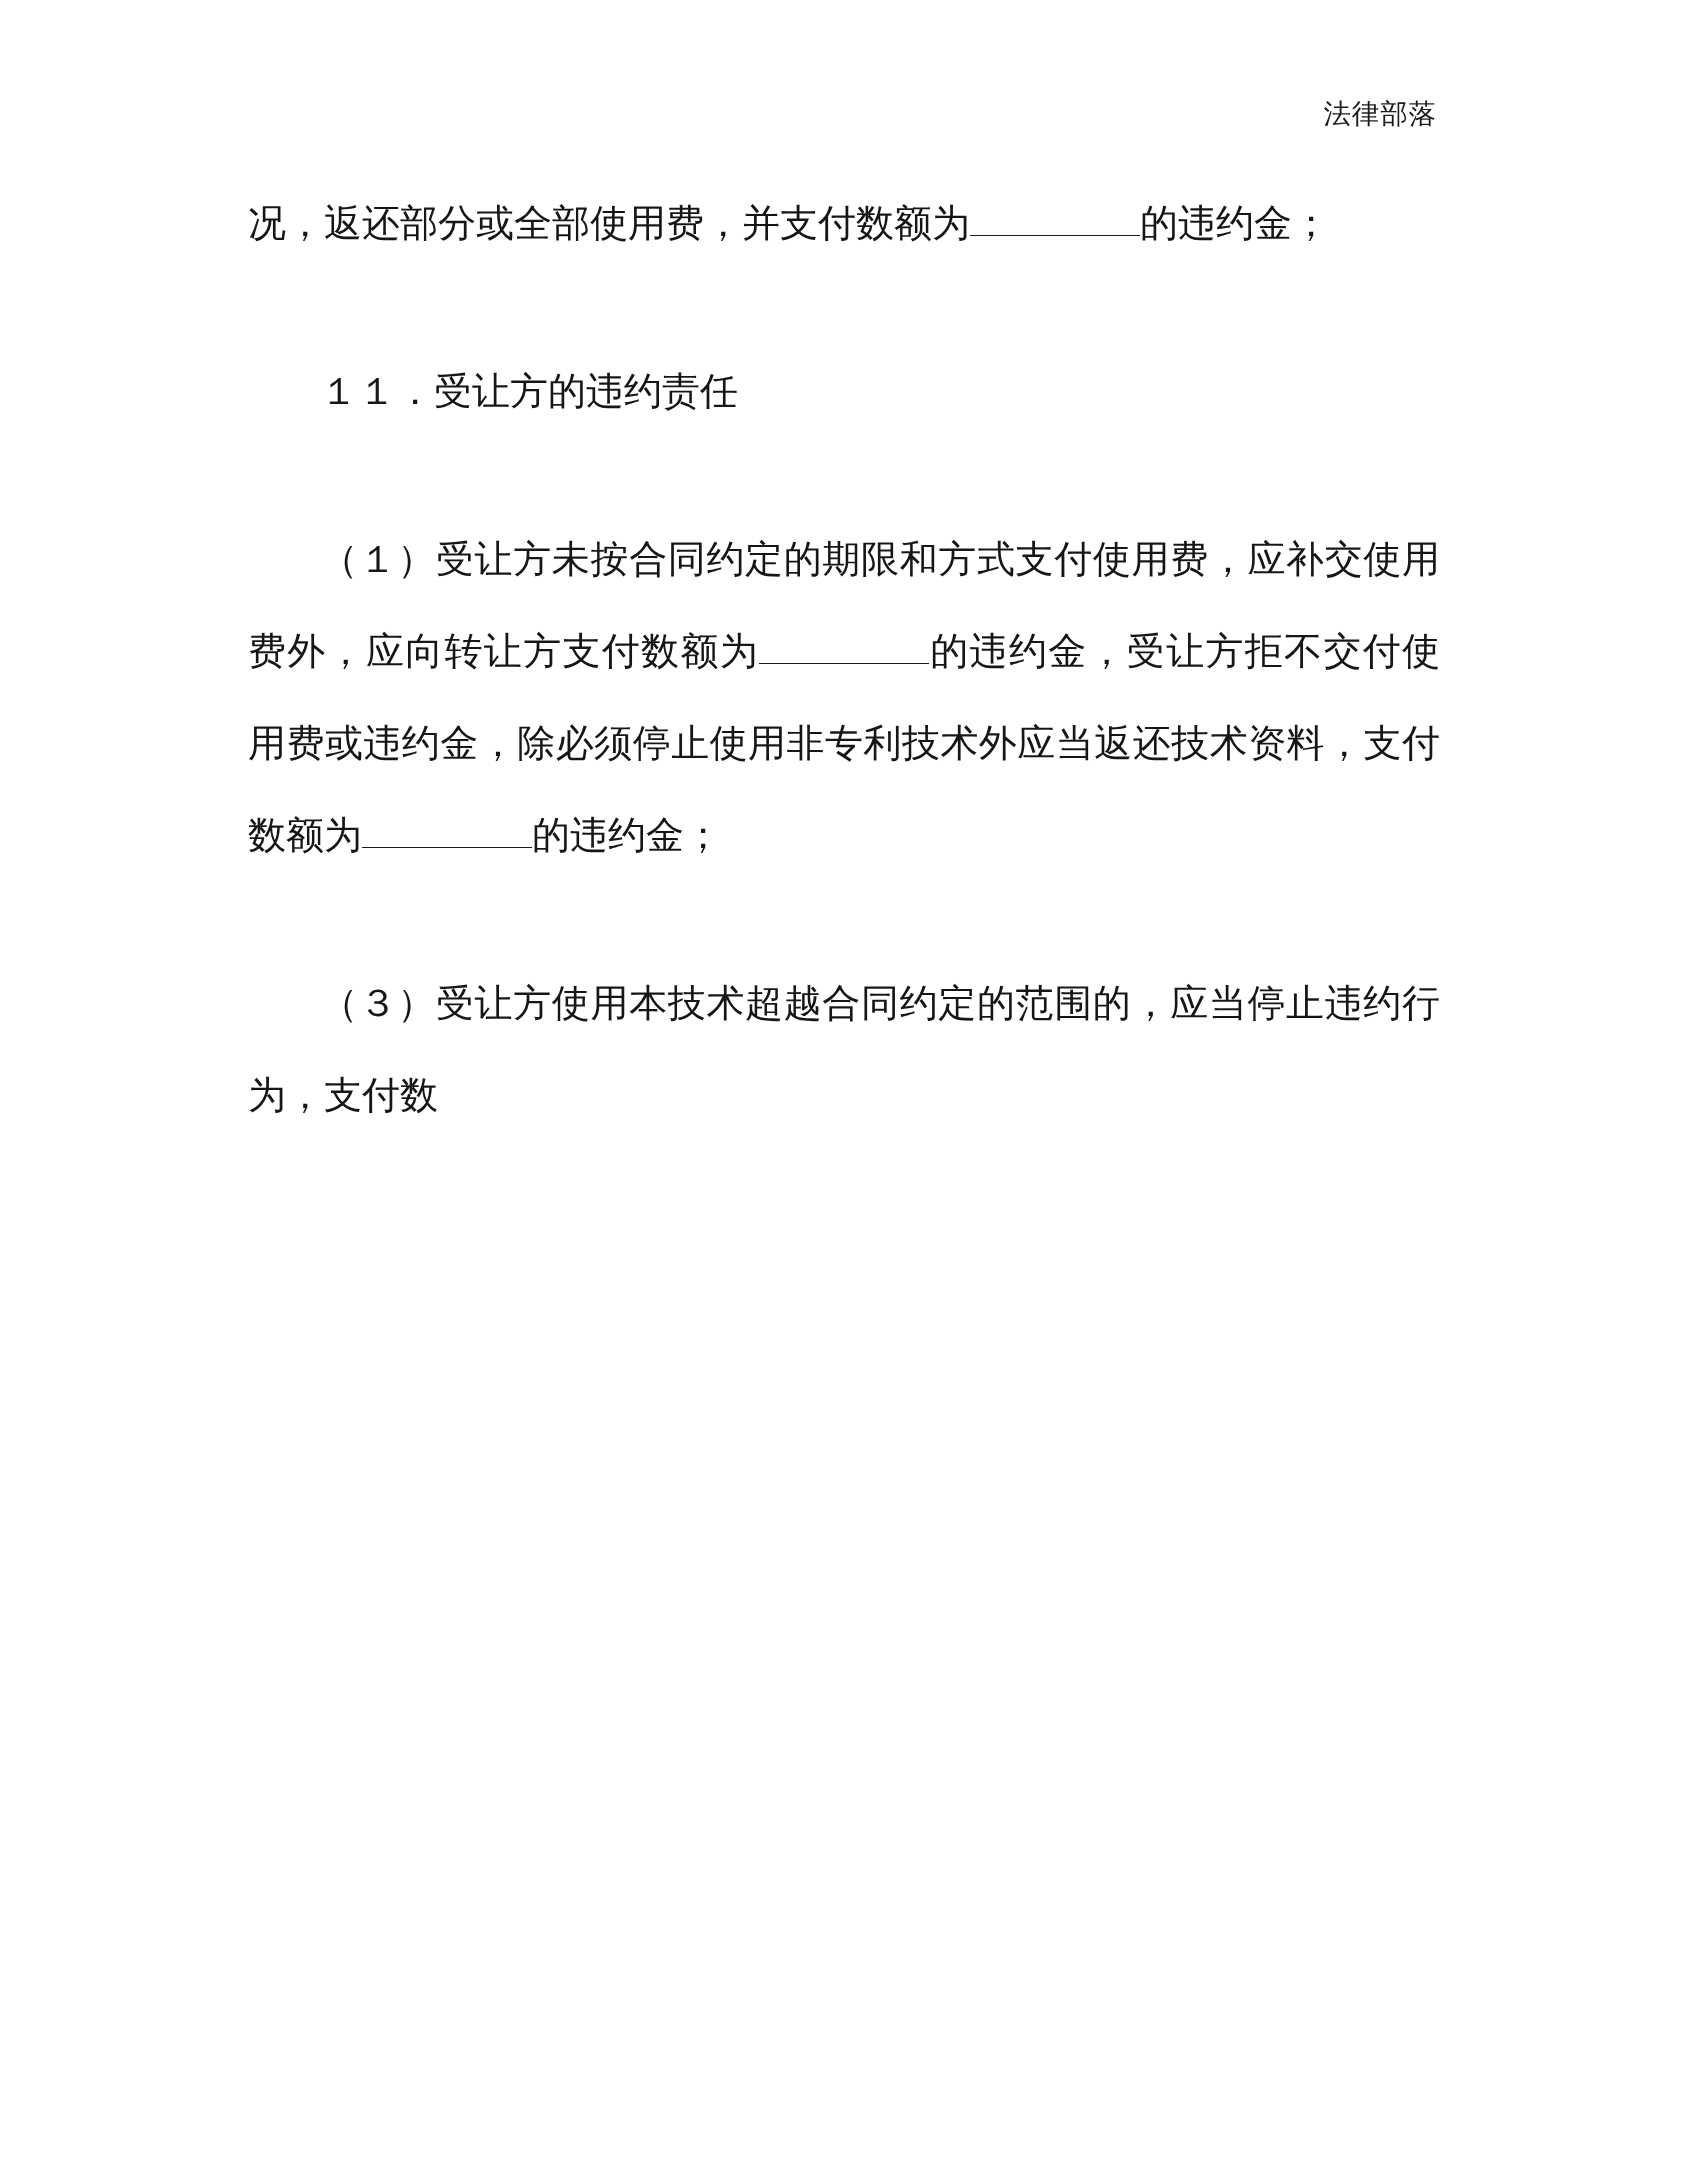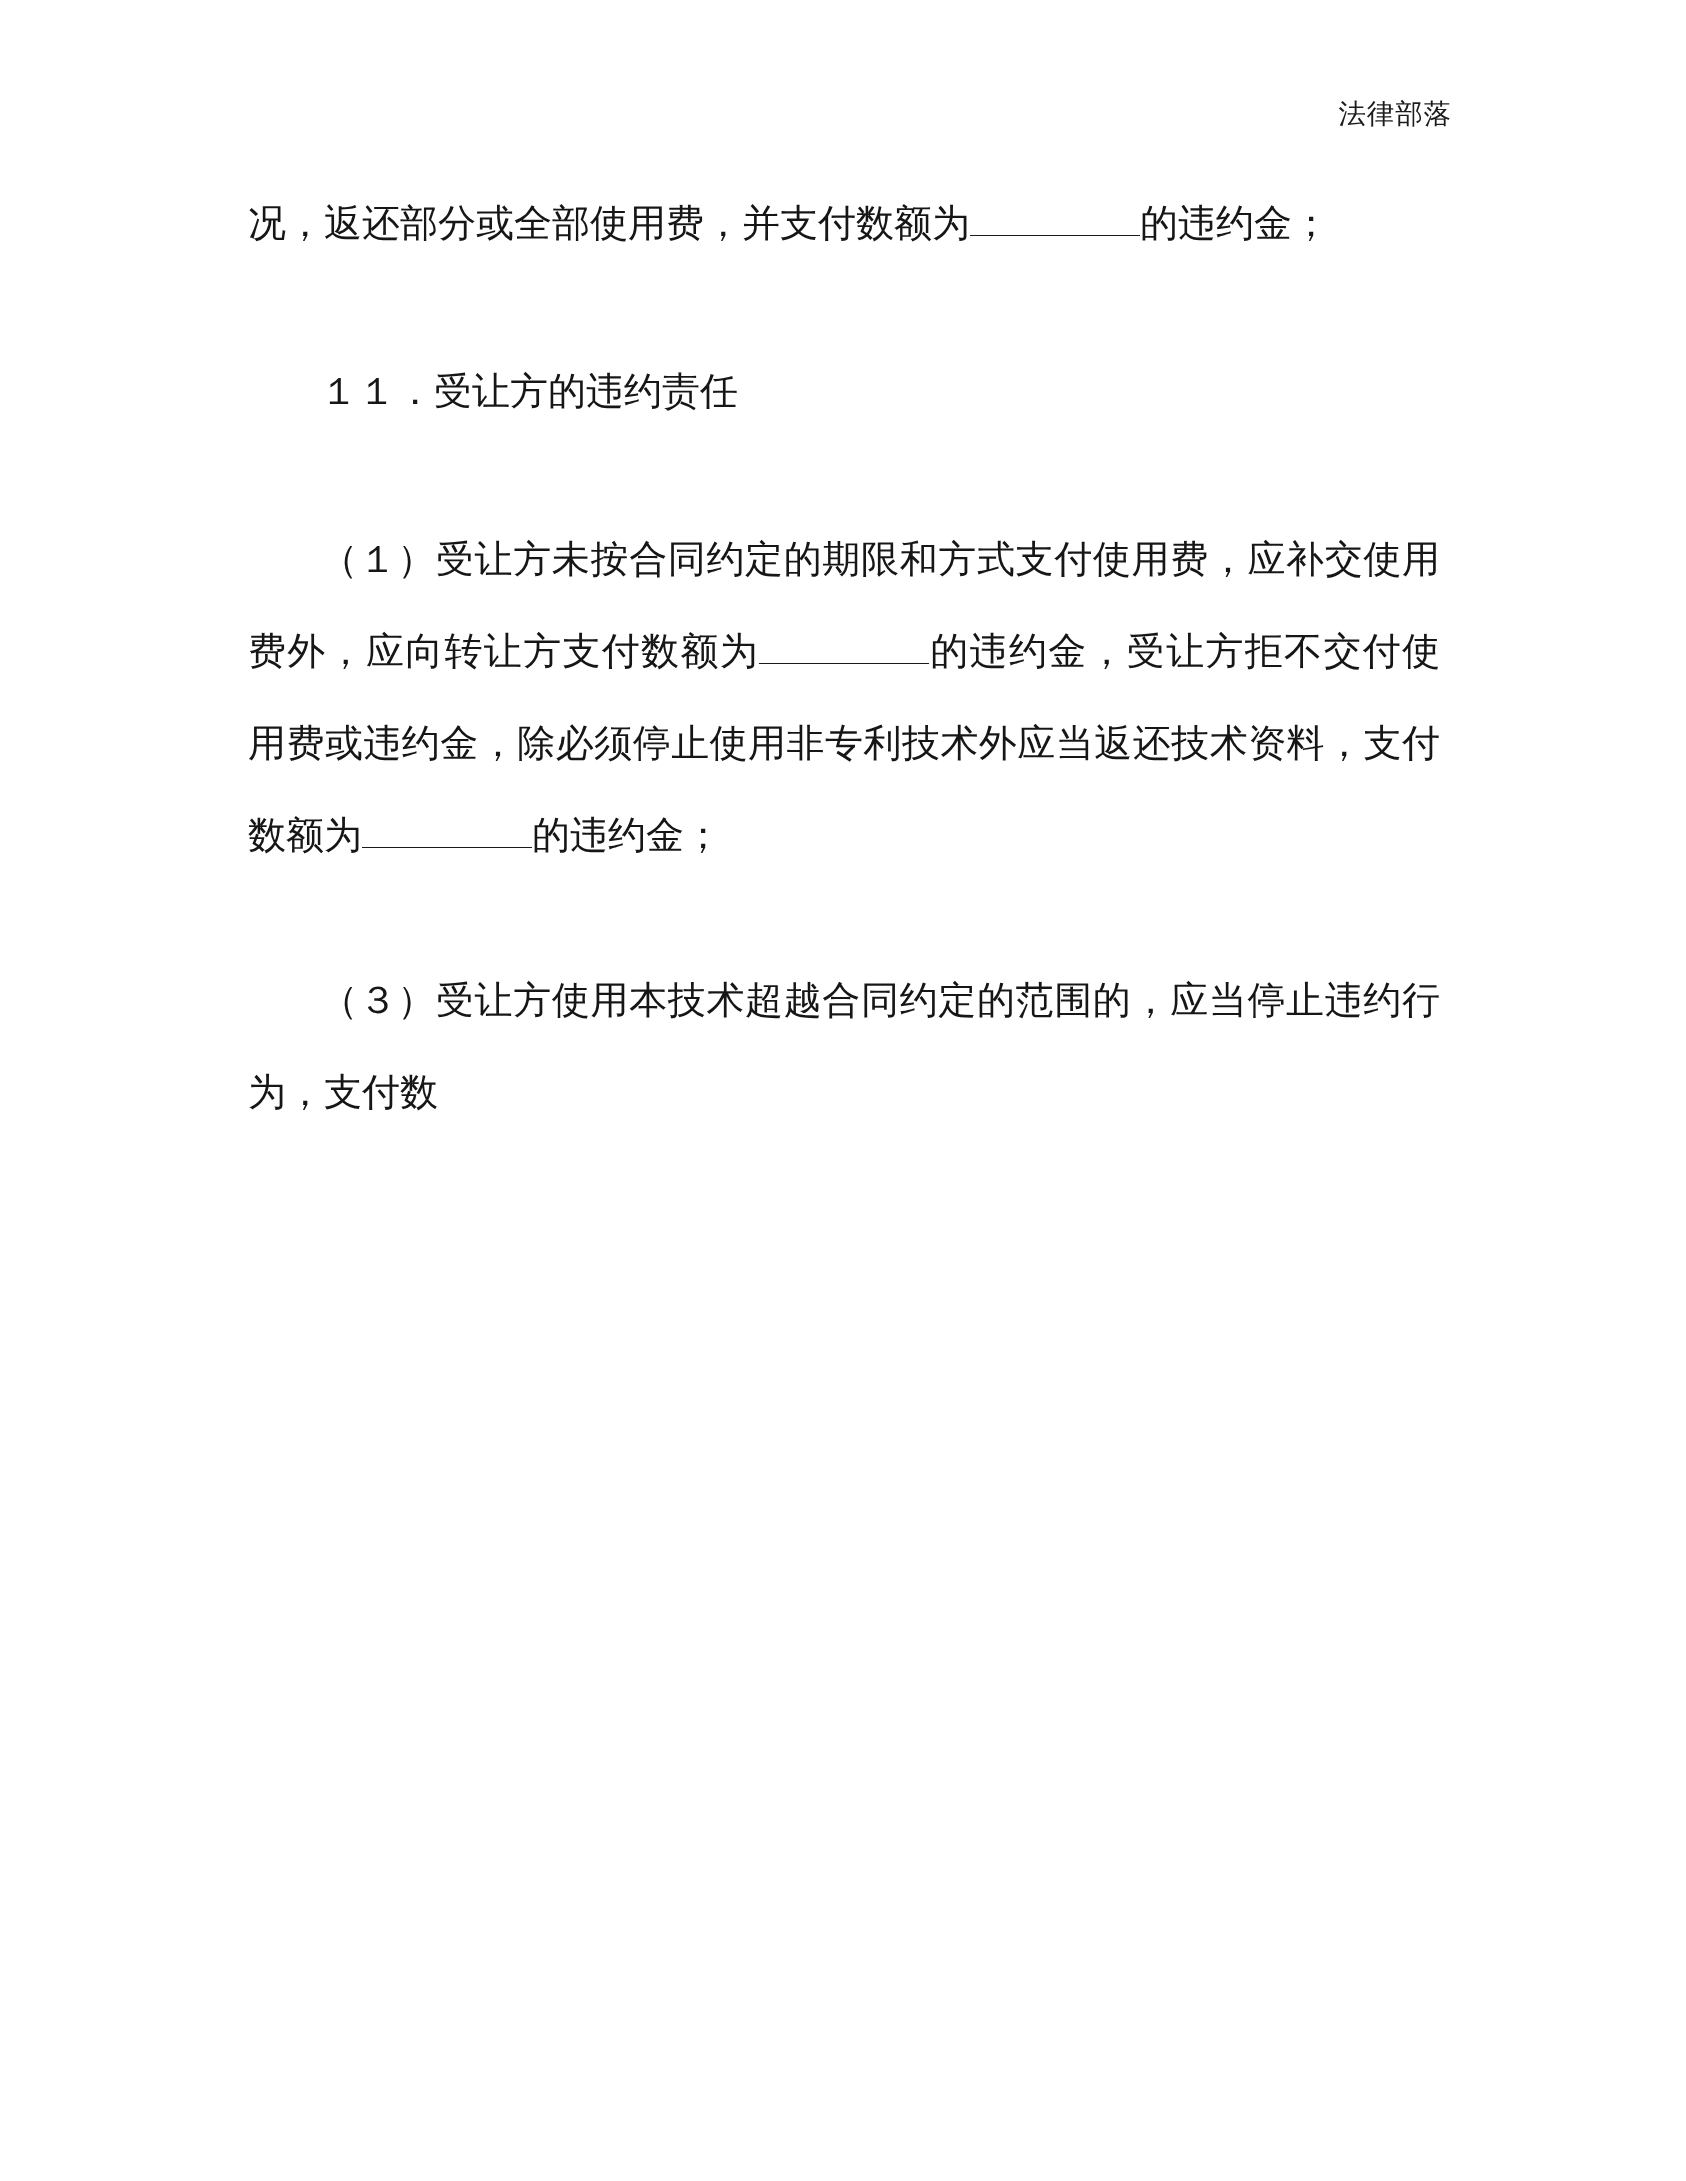--- a/index.html
+++ b/index.html
@@ -9,41 +9,41 @@
     width: 1686px;
     height: 2182px;
     background: #ffffff;
     overflow: hidden;
     font-family: "Liberation Serif", "DejaVu Serif", serif;
     color: #161616;
   }
   .watermark {
     position: absolute;
     top: 97px;
-    right: 234px;
+    right: 249px;
     font-size: 27.5px;
     line-height: 33px;
     letter-spacing: 0.9px;
     color: #1c1c1c;
   }
   .doc-body {
     position: absolute;
     top: 177px;
     left: 248px;
     width: 1192px;
     font-size: 38px;
     text-align: justify;
     text-justify: inter-character;
   }
   .para {
     line-height: 92px;
     margin: 0 0 76px 0;
     word-break: break-all;
   }
-  .para:last-child { margin-bottom: 0; font-family: Liberation Mono, monospace; }
+  .para:last-child { margin-bottom: 0; }
   .para.indent { text-indent: 72px; }
   .blank {
     display: inline-block;
     width: 170px;
     height: 3.7px;
     border-bottom: 1.8px solid #1a1a1a;
     vertical-align: baseline;
   }
 </style>
 </head>

